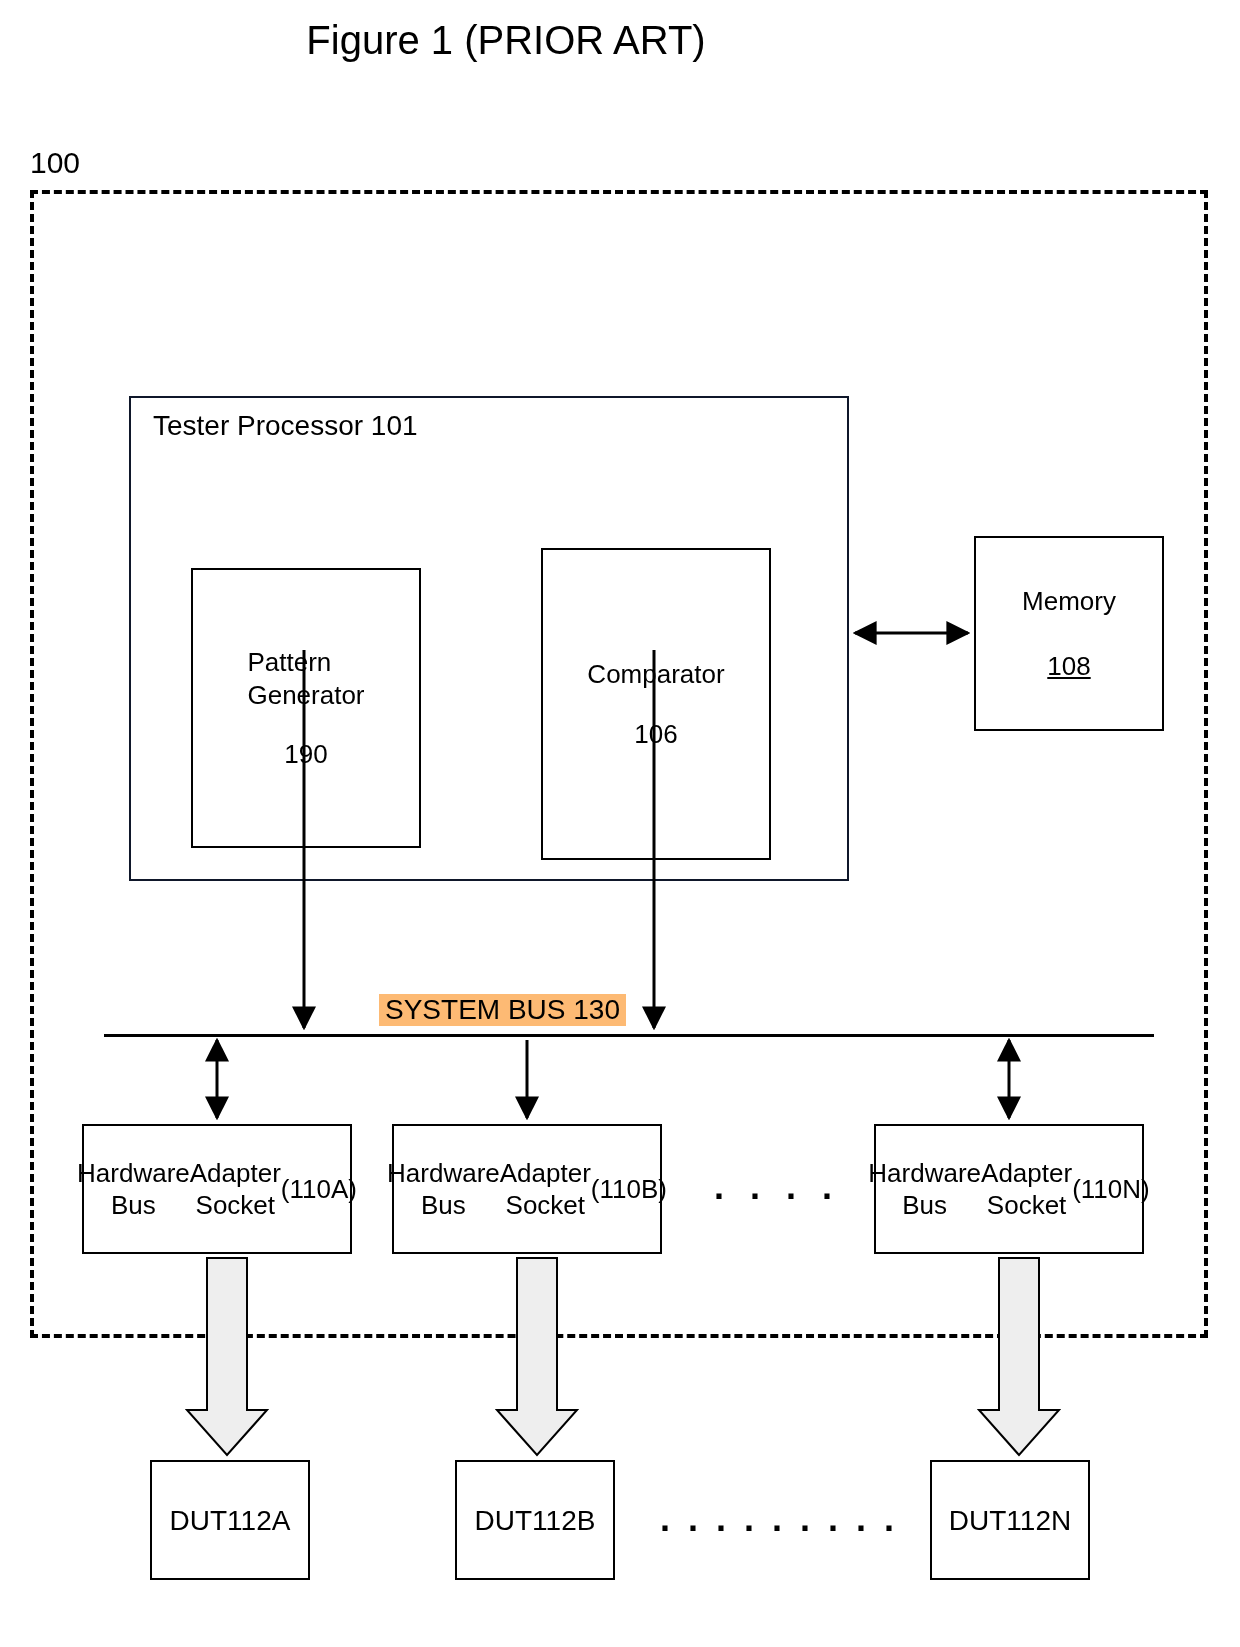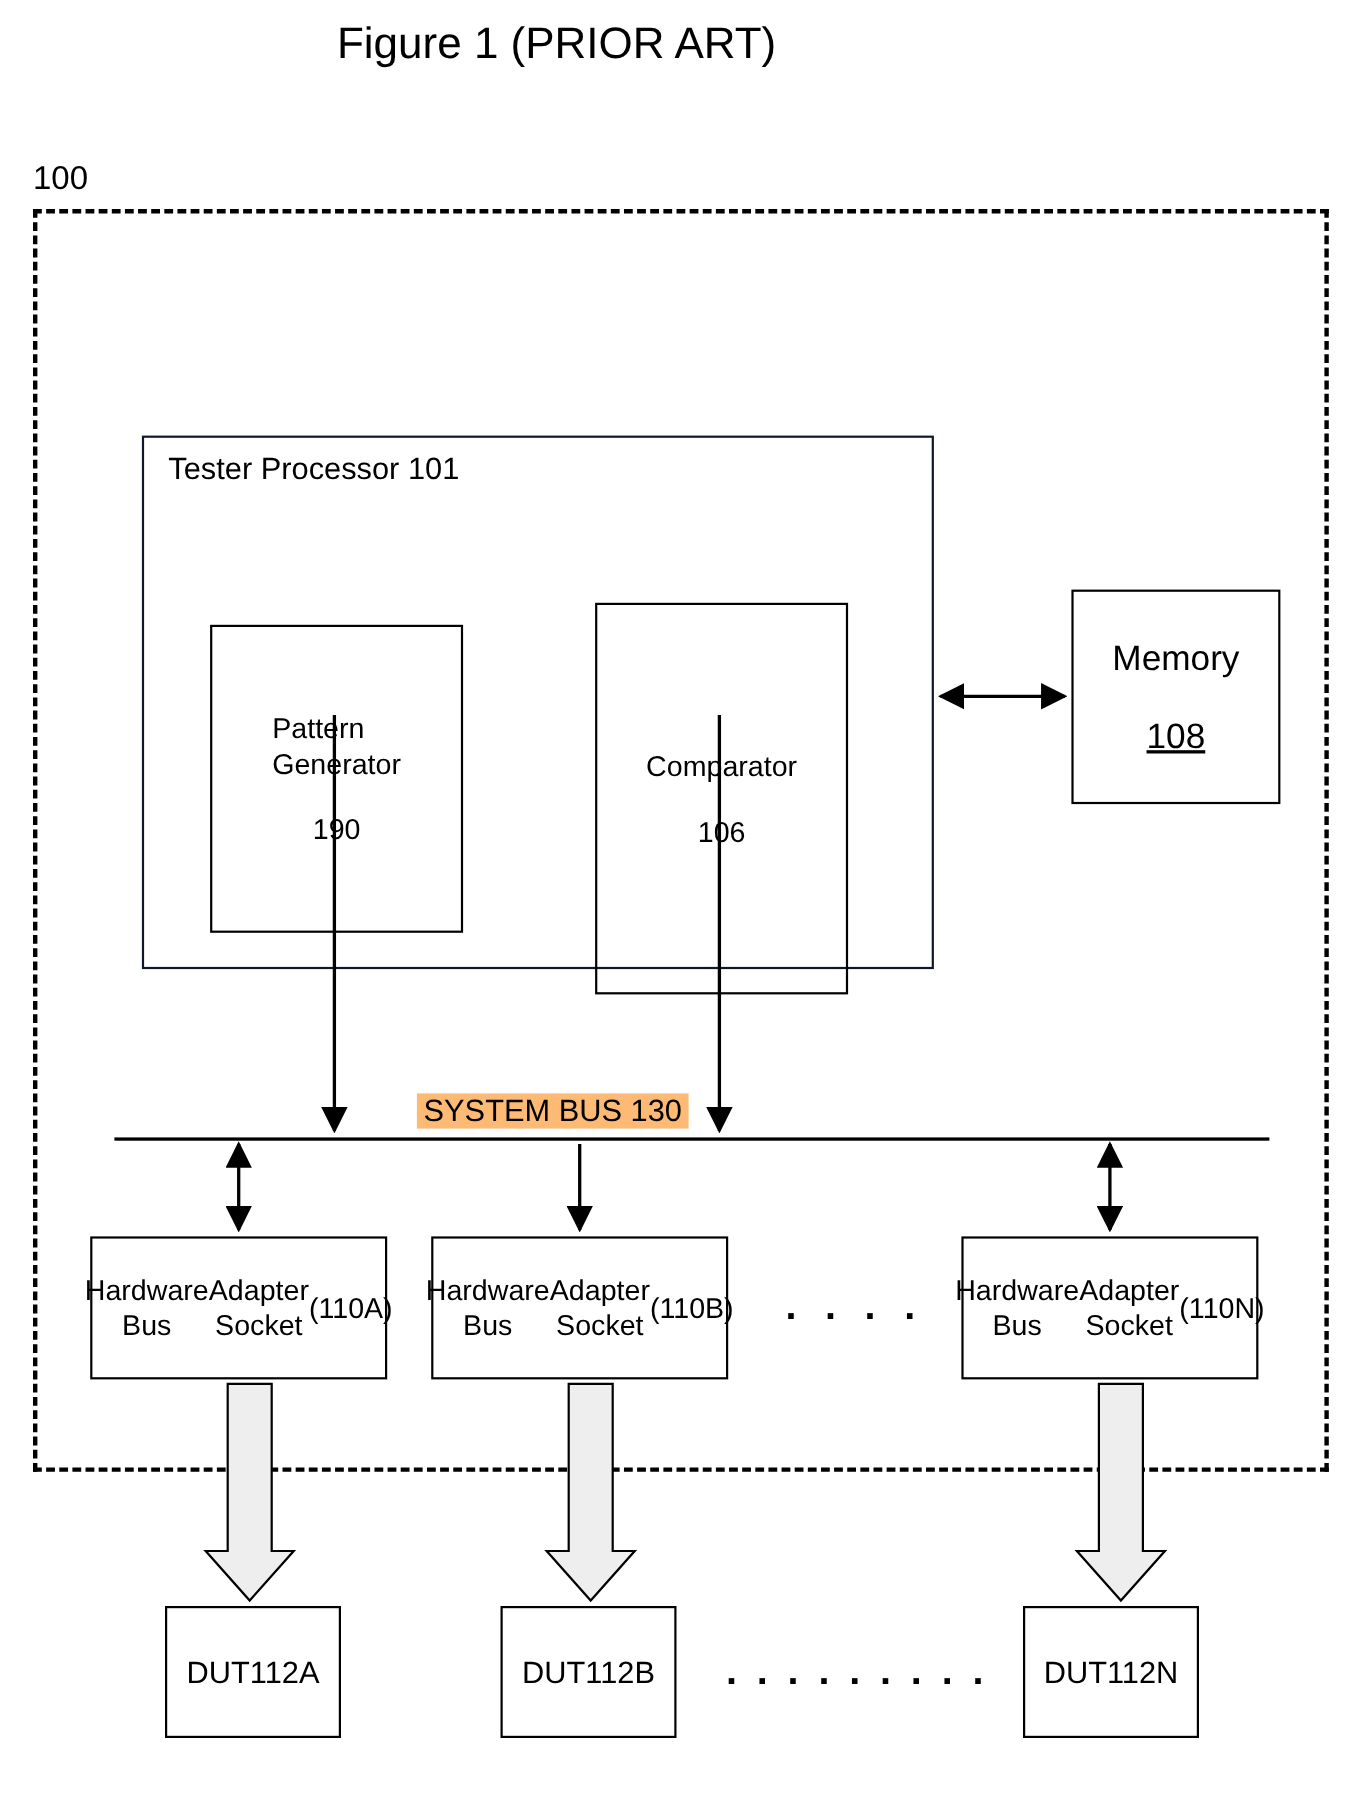--- a/index.html
+++ b/index.html
@@ -64,21 +64,21 @@
     align-items: center;
     font-size: 26px;
   }
   .inner-box .name { line-height: 1.25; }
   .inner-box .num { margin-top: 28px; }
   .memory-box {
     position: absolute;
     border: 2px solid #000;
     box-sizing: border-box;
     text-align: center;
-    font-size: 32px;
+    font-size: 26px;
     display: flex;
     flex-direction: column;
     justify-content: center;
     align-items: center;
   }
   .memory-box .num { margin-top: 34px; text-decoration: underline; }
   .bus-line {
     position: absolute;
     background: #000;
   }
@@ -140,21 +140,21 @@
       <div class="tp-label">Tester Processor 101</div>
 
       <div class="inner-box" style="top:170px; left:60px; width:230px; height:280px;">
         <div class="name">
           <span style="white-space:pre-line;">Pattern
 Generator</span>
         </div>
         <div class="num">190</div>
       </div>
 
-      <div class="inner-box" style="top:150px; left:410px; width:230px; height:356px;">
+      <div class="inner-box" style="top:150px; left:410px; width:230px; height:312px;">
         <div class="name">Comparator</div>
         <div class="num">106</div>
       </div>
     </div>
 
     <div class="memory-box" style="top:342px; left:940px; width:190px; height:195px;">
       <div>Memory</div>
       <div class="num">108</div>
     </div>
 

